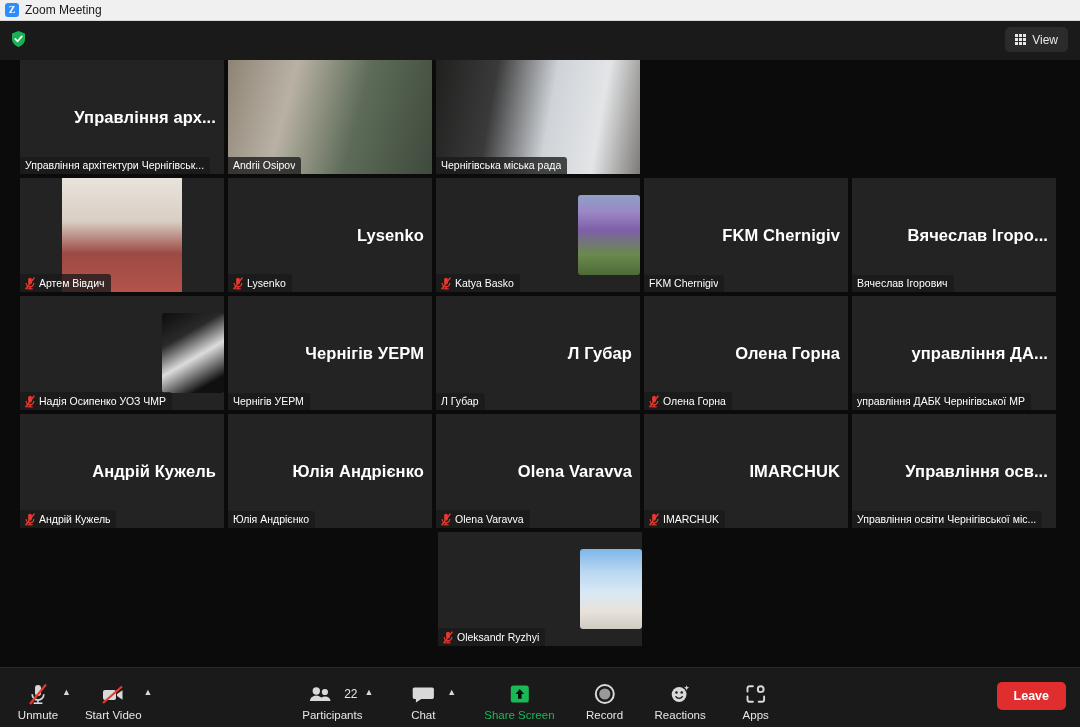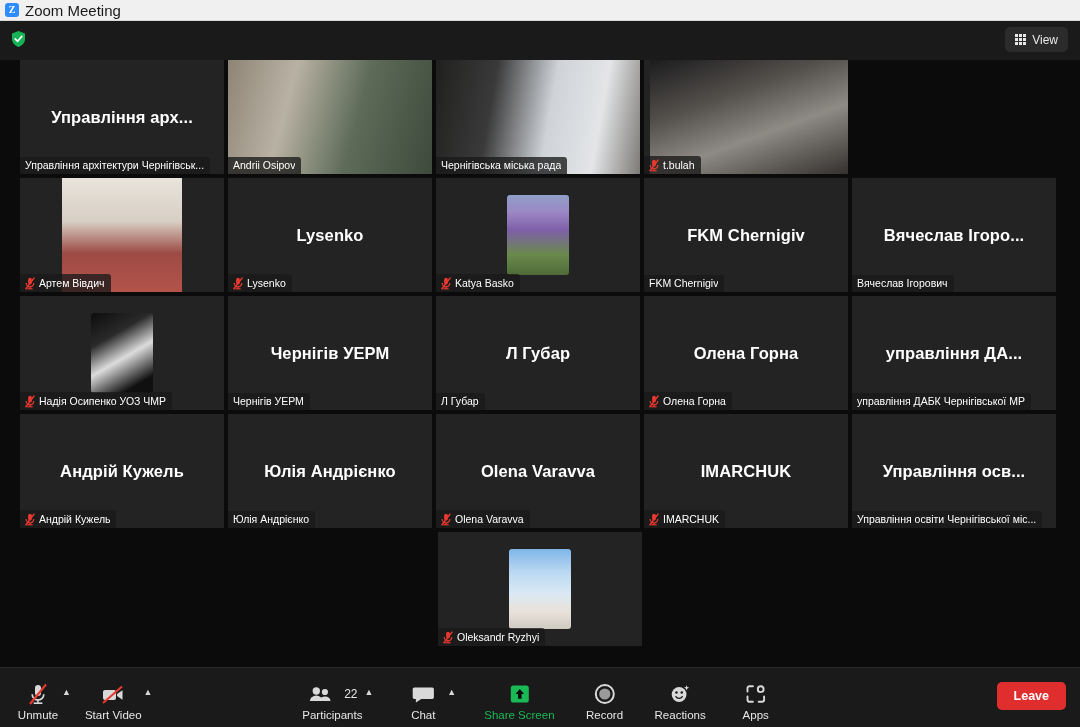--- a/index.html
+++ b/index.html
@@ -23,21 +23,21 @@
     width: 14px; height: 14px;
     border-radius: 3px;
     background: #2d8cff;
     color: #fff;
     font-size: 10px;
     font-weight: bold;
     display: flex; align-items: center; justify-content: center;
     font-family: "Liberation Serif", serif;
     line-height: 1;
   }
-  .titlebar-text { font-size: 15px; color: #1a1a1a; }
+  .titlebar-text { font-size: 12px; color: #1a1a1a; }
 
   
   .topbar {
     height: 39px;
     background: #1a1a1a;
     position: relative;
   }
   .shield {
     position: absolute; left: 10px; top: 9px;
     width: 17px; height: 18px;
@@ -77,21 +77,21 @@
   }
   .grid-row.centered { justify-content: center; }
   .tile {
     width: 204px;
     height: 114px;
     background: #232323;
     position: relative;
     overflow: hidden;
     display: flex;
     align-items: center;
-    justify-content: center;
+    justify-content: flex-end;
     cursor: pointer;
   }
   .tile.active {
     outline: 3px solid #d7f205;
     outline-offset: -3px;
   }
   .tile-initials {
     color: #ffffff;
     font-size: 16.5px;
     font-weight: bold;
@@ -224,33 +224,20 @@
       <div class="tile">
         <div class="vid" style="background: linear-gradient(105deg, rgb(142, 132, 118) 0%, rgb(185, 178, 164) 30%, rgb(93, 107, 88) 62%, rgb(62, 74, 60) 100%);"></div>
         <div class="tile-namebar">
           <span class="tile-name">Andrii Osipov</span>
         </div>
       </div>
       <div class="tile active">
         <div class="vid" style="background: linear-gradient(100deg, rgb(32, 32, 31) 0%, rgb(58, 58, 58) 28%, rgb(207, 211, 216) 55%, rgb(227, 229, 231) 78%, rgb(125, 122, 118) 100%);"></div>
         <div class="tile-namebar">
           <span class="tile-name">Чернігівська міська рада</span>
-        </div>
-      </div>
-      <div class="tile">
-        <div class="vid" style="background: linear-gradient(160deg, rgb(28, 28, 30) 0%, rgb(85, 81, 77) 35%, rgb(142, 138, 132) 62%, rgb(51, 48, 46) 100%); left: 6px;"></div>
-        <div class="tile-namebar">
-          <span class="mute-icon"><svg width="10" height="13" viewBox="0 0 10 13">
-              <rect x="3.1" y="0.8" width="3.8" height="6.6" rx="1.9" fill="#e8392f"></rect>
-              <path d="M1.2 6.1 a3.8 3.8 0 0 0 7.6 0" stroke="#e8392f" stroke-width="1.2" fill="none"></path>
-              <rect x="4.4" y="9.4" width="1.2" height="2.1" fill="#e8392f"></rect>
-              <rect x="2.4" y="11.2" width="5.2" height="1.2" fill="#e8392f"></rect>
-              <line x1="0.6" y1="12.2" x2="9.4" y2="0.6" stroke="#e8392f" stroke-width="1.5"></line>
-            </svg></span>
-          <span class="tile-name">t.bulah</span>
         </div>
       </div>
     </div>
     <div class="grid-row">
       <div class="tile">
         <div class="vid" style="background: linear-gradient(rgb(232, 227, 220) 0%, rgb(216, 207, 196) 38%, rgb(156, 75, 68) 66%, rgb(180, 83, 74) 100%); left: 42px; right: 42px;"></div>
         <div class="tile-namebar">
           <span class="mute-icon"><svg width="10" height="13" viewBox="0 0 10 13">
               <rect x="3.1" y="0.8" width="3.8" height="6.6" rx="1.9" fill="#e8392f"></rect>
               <path d="M1.2 6.1 a3.8 3.8 0 0 0 7.6 0" stroke="#e8392f" stroke-width="1.2" fill="none"></path>

